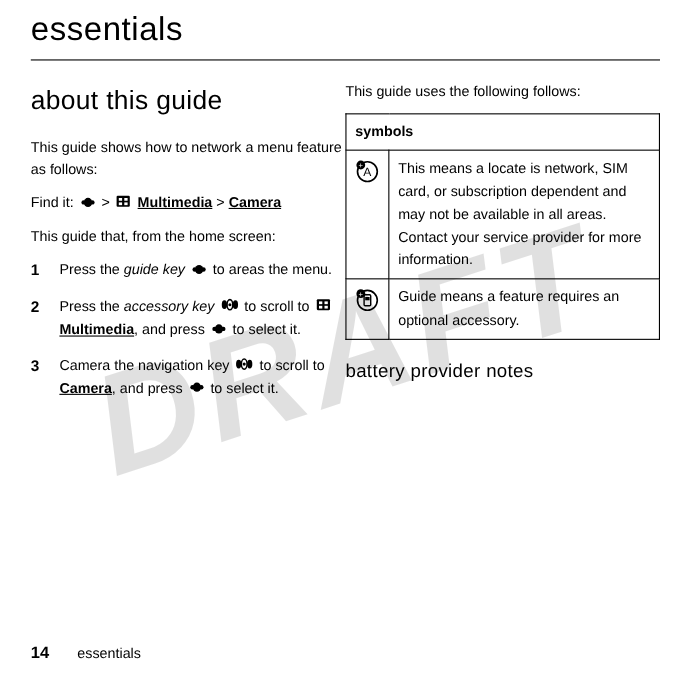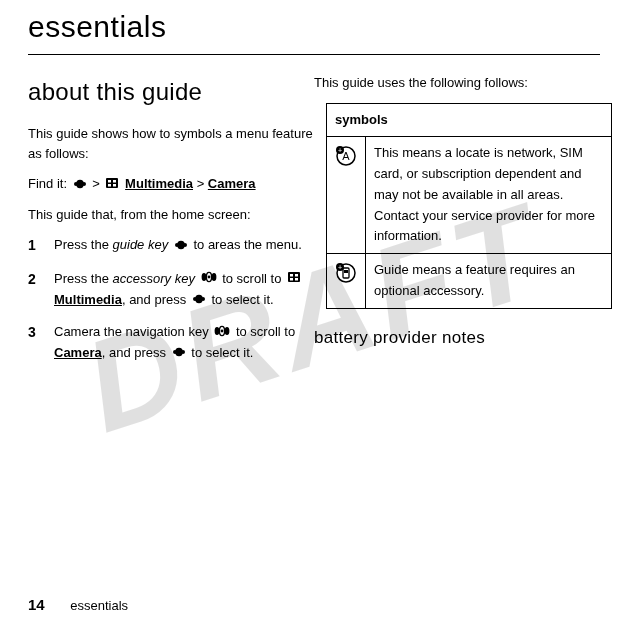--- a/index.html
+++ b/index.html
@@ -57,21 +57,20 @@
     .key-icon {
       display: inline-block;
       vertical-align: middle;
       margin: 0 2px;
     }
     table.symbols {
       border-collapse: collapse;
       width: 100%;
       margin-bottom: 16px;
       border: 1.5px solid #000;
-      margin-left: 12px;
     }
     table.symbols th {
       text-align: left;
       padding: 6px 8px;
       font-weight: bold;
       border: 1.5px solid #000;
       font-size: 13px;
     }
     table.symbols td {
       padding: 6px 8px;
@@ -87,41 +86,41 @@
       margin: 6px 0 14px 0;
     }
     h3.sub {
       font-size: 17px;
       font-weight: normal;
       margin-bottom: 8px;
       letter-spacing: 0.3px;
     }
     .footer {
       position: absolute;
-      bottom: 23px;
+      bottom: 34px;
       left: 28px;
       font-size: 13px;
     }
     .footer .pg { font-weight: bold; font-size: 15px; margin-right: 22px; }
   </style>
 </head>
 <body>
 
 <div class="watermark">DRAFT</div>
 
 <div class="content">
 
   <h1 class="chapter">essentials</h1>
   <hr class="rule">
 
   <div class="cols">
 
     <div class="col">
       <h2 class="section">about this guide</h2>
-      <p>This guide shows how to symbols a menu feature as follows:</p>
+      <p>This guide shows how to network a menu feature as follows:</p>
       <p class="findit">
         <span class="lead">Find it:</span>
         <span class="key-icon">
           <svg width="14" height="10" viewBox="0 0 14 10">
               <ellipse cx="3" cy="5" rx="2" ry="2" fill="#000"></ellipse>
               <ellipse cx="7" cy="5" rx="3.8" ry="4.2" fill="#000"></ellipse>
               <ellipse cx="11" cy="5" rx="2" ry="2" fill="#000"></ellipse>
             </svg>
         </span>
         <span> &gt; </span>

